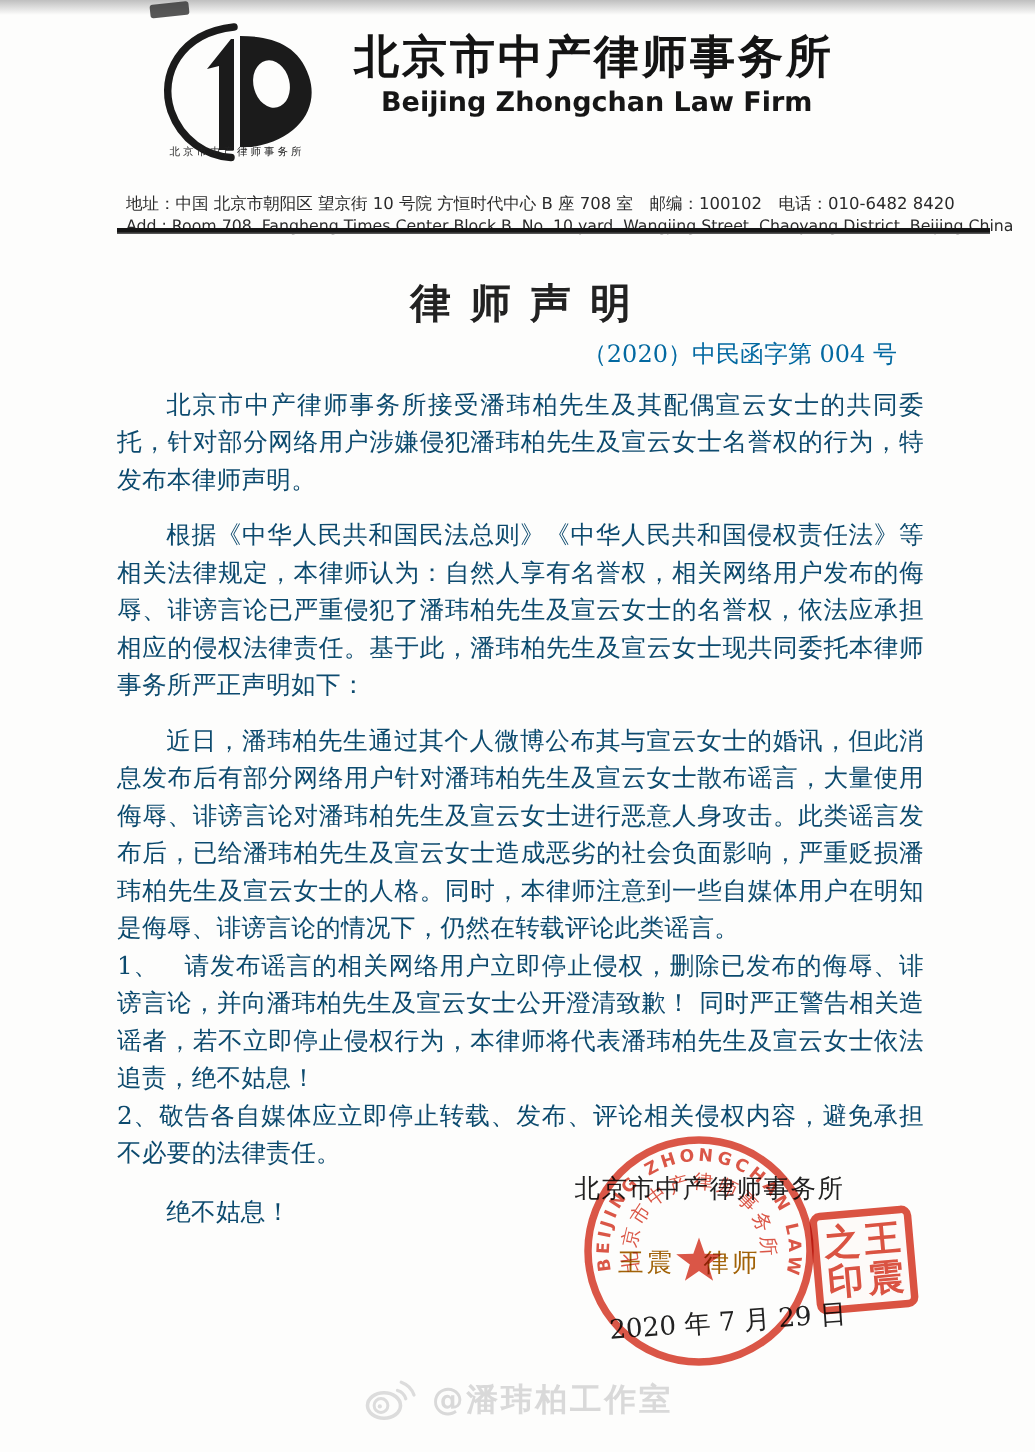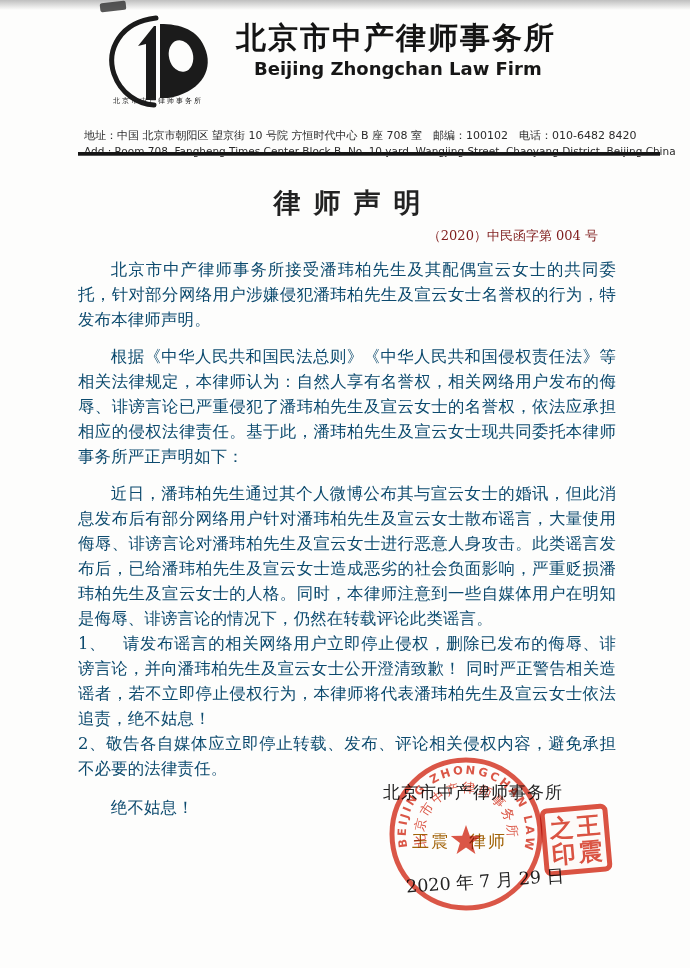--- a/index.html
+++ b/index.html
@@ -51,21 +51,21 @@
     position:absolute;left:78px;top:152px;width:582px;height:3px;
     background:#151515;border-bottom:1px solid #555;
   }
   
   .doc{width:538px;margin:0 auto 0 78px;}
   .doc-title{
     text-align:center;font-size:27px;letter-spacing:13px;text-indent:13px;
     color:#222;margin:28px 0 0;line-height:34px;font-weight:700;
   }
   .doc-ref{
-    text-align:right;padding-right:18px;font-size:13px;color:#7f1d1d;
+    text-align:right;padding-right:18px;font-size:16px;color:#0369a1;
     margin-top:7px;line-height:18px;
   }
   .doc p{
     font-size:16.4px;line-height:25px;margin:12px 0 0;
     text-align:justify;color:#0c4a6e;letter-spacing:.2px;
   }
   .doc p.indent{text-indent:2em;}
   .doc p.item{margin:0;}
   .doc p.closing{text-indent:2em;margin-top:14px;}
   
@@ -151,14 +151,24 @@
       <textPath href="#arc-zh" startOffset="3%">北京市中产律师事务所</textPath>
     </text>
     <polygon fill="#d8402e" points="79,70 82.8,80.8 94.2,81.1 85.1,88 88.4,98.9 79,92.4 69.6,98.9 72.9,88 63.8,81.1 75.2,80.8"></polygon>
   </svg>
 
   <div class="stamp-square">
     <div class="col">之印</div>
     <div class="col">王震</div>
   </div>
 
+  <div class="watermark">
+    <svg width="38" height="30" viewBox="0 0 38 30" aria-hidden="true">
+      <ellipse cx="15" cy="19" rx="11" ry="8.5" fill="none" stroke="#dcdcdc" stroke-width="2.4"></ellipse>
+      <circle cx="13" cy="19" r="4.6" fill="none" stroke="#dcdcdc" stroke-width="2"></circle>
+      <circle cx="12.2" cy="19.6" r="1.4" fill="#dcdcdc"></circle>
+      <path d="M24 9 A 8 8 0 0 1 29.5 14.5" fill="none" stroke="#dcdcdc" stroke-width="2.2" stroke-linecap="round"></path>
+      <path d="M26.5 3.5 A 14 14 0 0 1 35 12" fill="none" stroke="#dcdcdc" stroke-width="2.2" stroke-linecap="round"></path>
+    </svg>
+    <span>@潘玮柏工作室</span>
+  </div>
 
 </div>
 
 </body></html>

